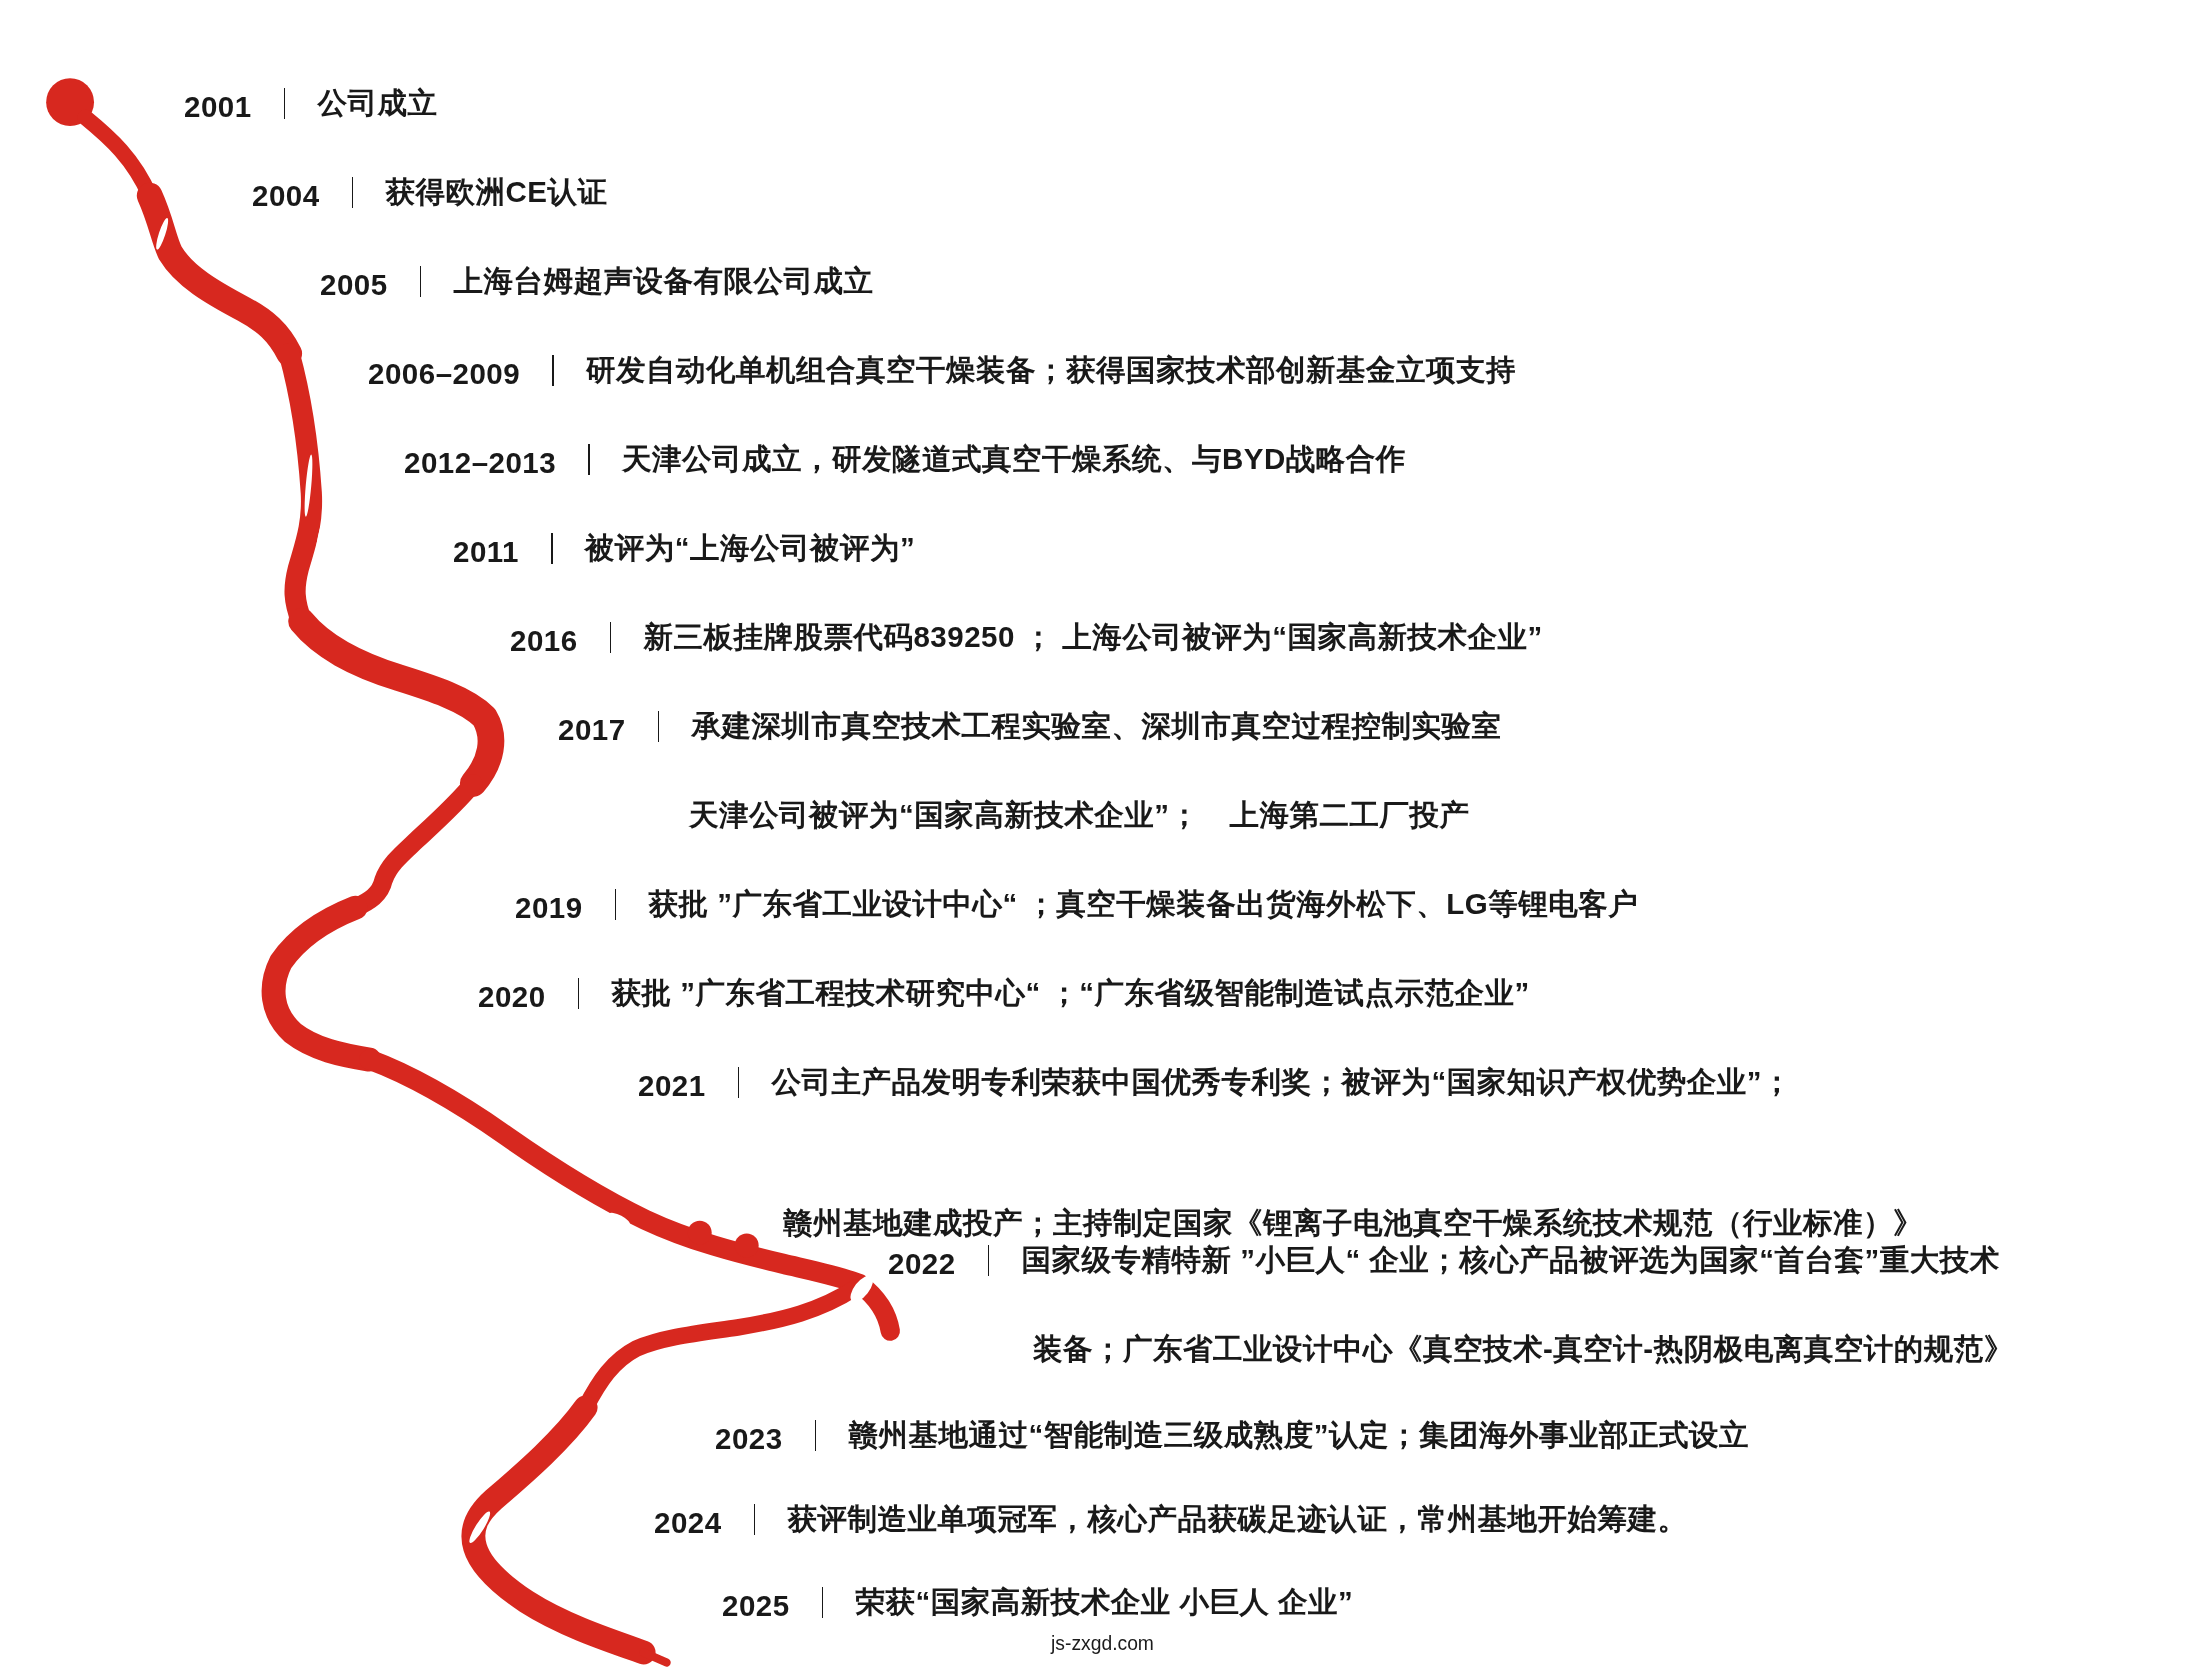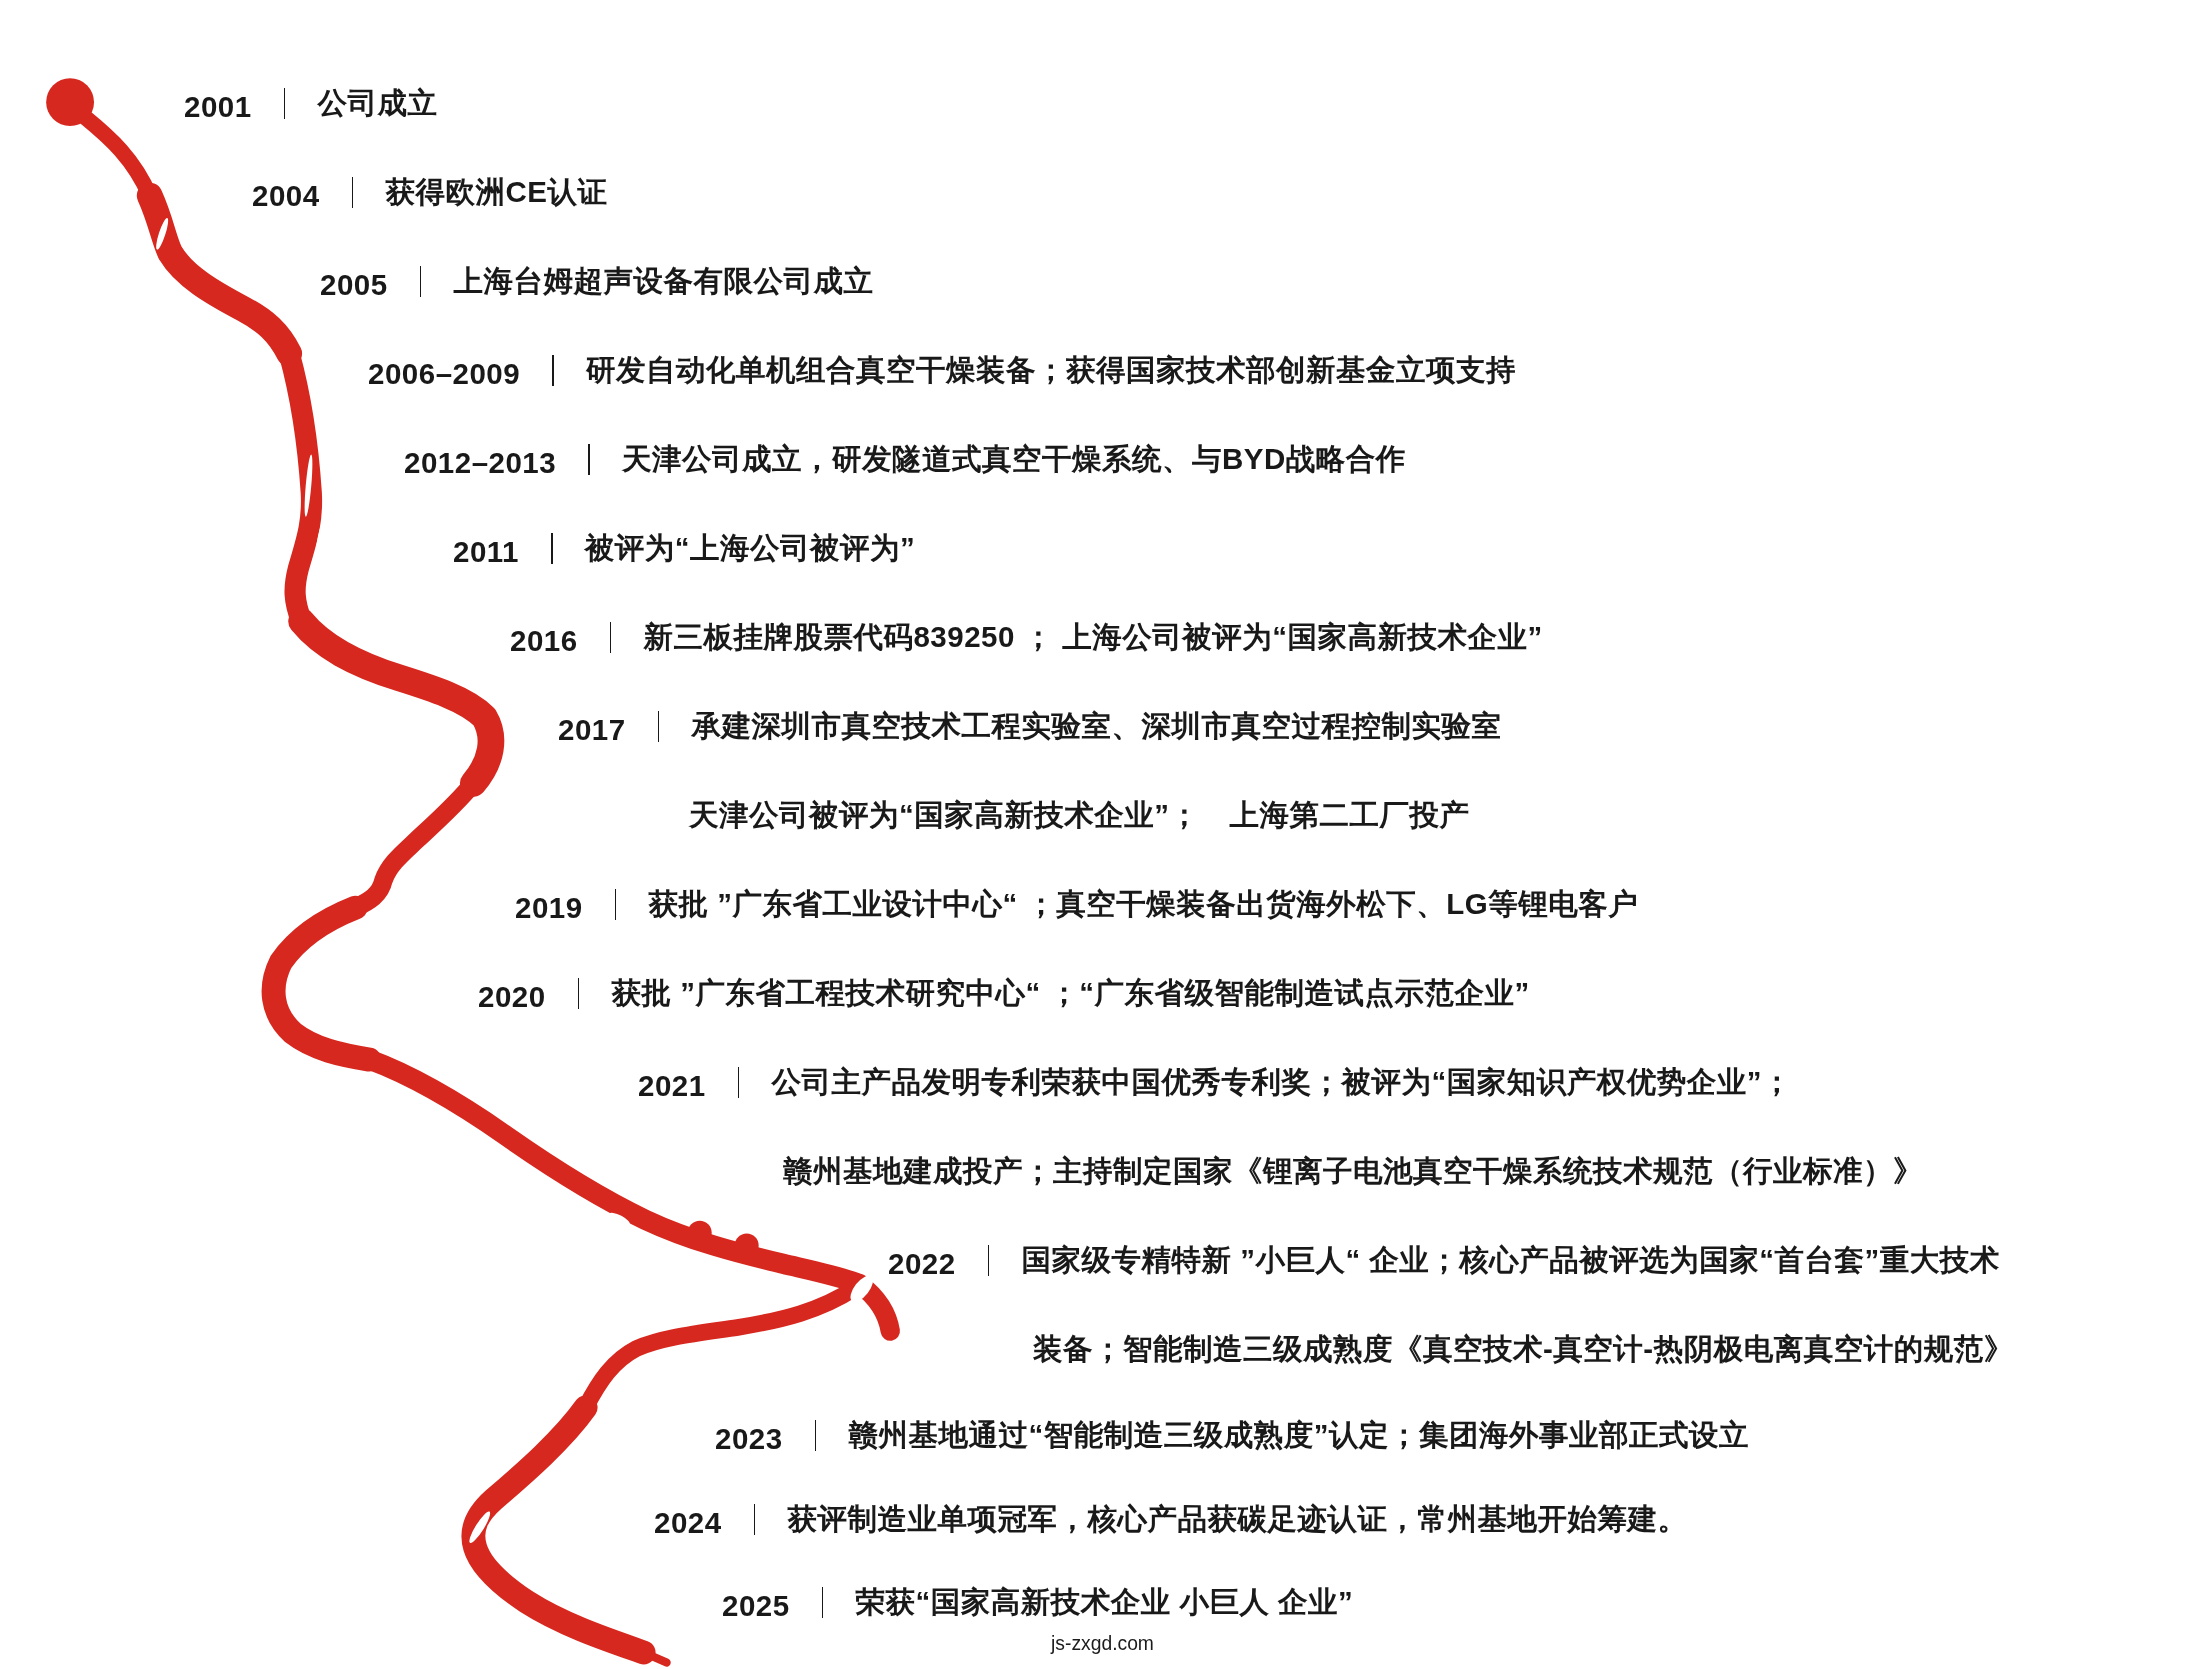--- a/index.html
+++ b/index.html
@@ -136,32 +136,32 @@
     <span class="sep"></span>
     <span class="milestone">获批 ”广东省工程技术研究中心“ ；“广东省级智能制造试点示范企业”</span>
   </div>
 
   <div class="row" style="left:638px;top:1063px">
     <span class="year">2021</span>
     <span class="sep"></span>
     <span class="milestone">公司主产品发明专利荣获中国优秀专利奖；被评为“国家知识产权优势企业”；</span>
   </div>
 
-  <div class="row" style="left:783px;top:1152px">
+  <div class="row" style="left:783px;top:1204px">
     <span class="milestone">赣州基地建成投产；主持制定国家《锂离子电池真空干燥系统技术规范（行业标准）》</span>
   </div>
 
   <div class="row" style="left:888px;top:1241px">
     <span class="year">2022</span>
     <span class="sep"></span>
     <span class="milestone">国家级专精特新 ”小巨人“ 企业；核心产品被评选为国家“首台套”重大技术</span>
   </div>
 
   <div class="row" style="left:1033px;top:1330px">
-    <span class="milestone">装备；智能制造三级成熟度《真空技术-真空计-热阴极电离真空计的规范》</span>
+    <span class="milestone">装备；广东省工业设计中心《真空技术-真空计-热阴极电离真空计的规范》</span>
   </div>
 
   <div class="row" style="left:715px;top:1416px">
     <span class="year">2023</span>
     <span class="sep"></span>
     <span class="milestone">赣州基地通过“智能制造三级成熟度”认定；集团海外事业部正式设立</span>
   </div>
 
   <div class="row" style="left:654px;top:1500px">
     <span class="year">2024</span>

